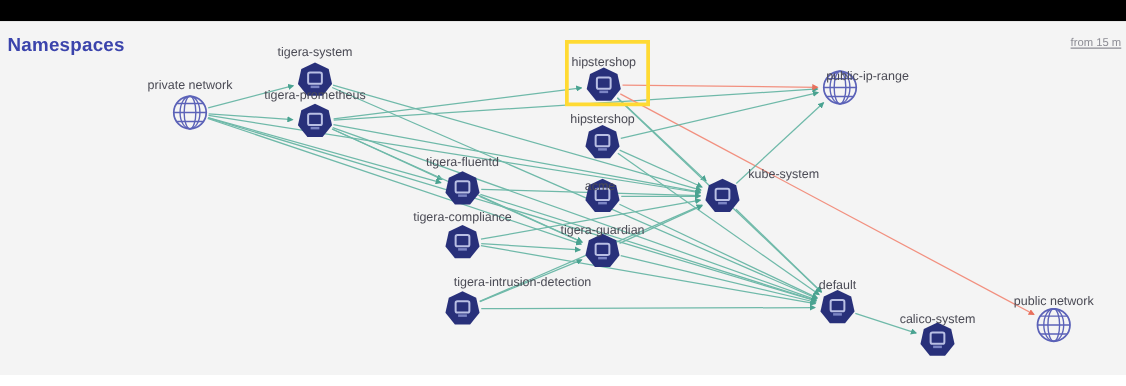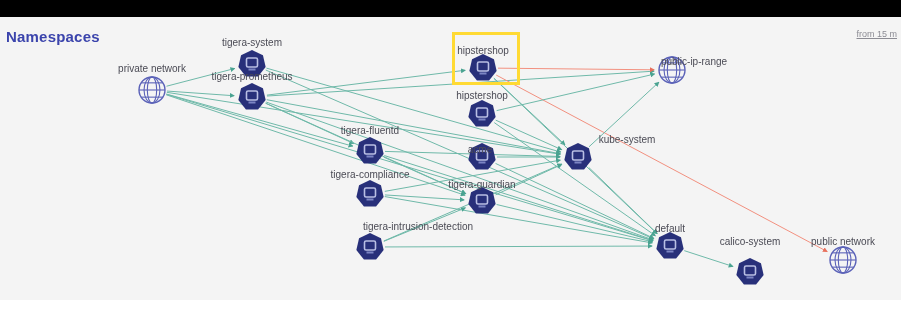--- a/index.html
+++ b/index.html
@@ -208,21 +208,21 @@
         <div class="node-label" style="left: 252px; top: 54px; color: rgb(75, 75, 85);">tigera-prometheus</div>
         <div class="node-label" style="left: 370px; top: 108px; color: rgb(75, 75, 85);">tigera-fluentd</div>
         <div class="node-label" style="left: 370px; top: 152px; color: rgb(75, 75, 85);">tigera-compliance</div>
         <div class="node-label" style="left: 370px; top: 204px; color: rgb(75, 75, 85); margin-left: 48px;">tigera-intrusion-detection</div>
         <div class="node-label" style="left: 483px; top: 28px; color: rgb(75, 75, 85); text-align: center;">hipstershop</div>
         <div class="node-label" style="left: 482px; top: 73px; color: rgb(75, 75, 85);">hipstershop</div>
         <div class="node-label" style="left: 480px; top: 127px; color: rgb(75, 75, 85);">acme</div>
         <div class="node-label" style="left: 482px; top: 162px; color: rgb(75, 75, 85);">tigera-guardian</div>
         <div class="node-label" style="left: 610px; top: 117px; color: rgb(75, 75, 85); padding-left: 34px;">kube-system</div>
         <div class="node-label" style="left: 670px; top: 206px; color: rgb(75, 75, 85);">default</div>
-        <div class="node-label" style="left: 750px; top: 219px; color: rgb(75, 75, 85);">calico-system</div>
+        <div class="node-label" style="left: 750px; top: 233px; color: rgb(75, 75, 85);">calico-system</div>
         <div class="node-label" style="left: 672px; top: 39px; color: rgb(75, 75, 85); margin-left: 22px;">public-ip-range</div>
         <div class="node-label" style="left: 843px; top: 219px; color: rgb(75, 75, 85);">public network</div>
       </div>
 
     <div class="panel-title">Namespaces</div>
 
     <div class="time-range">from 15 m</div>
   </div>
 </div>
 

